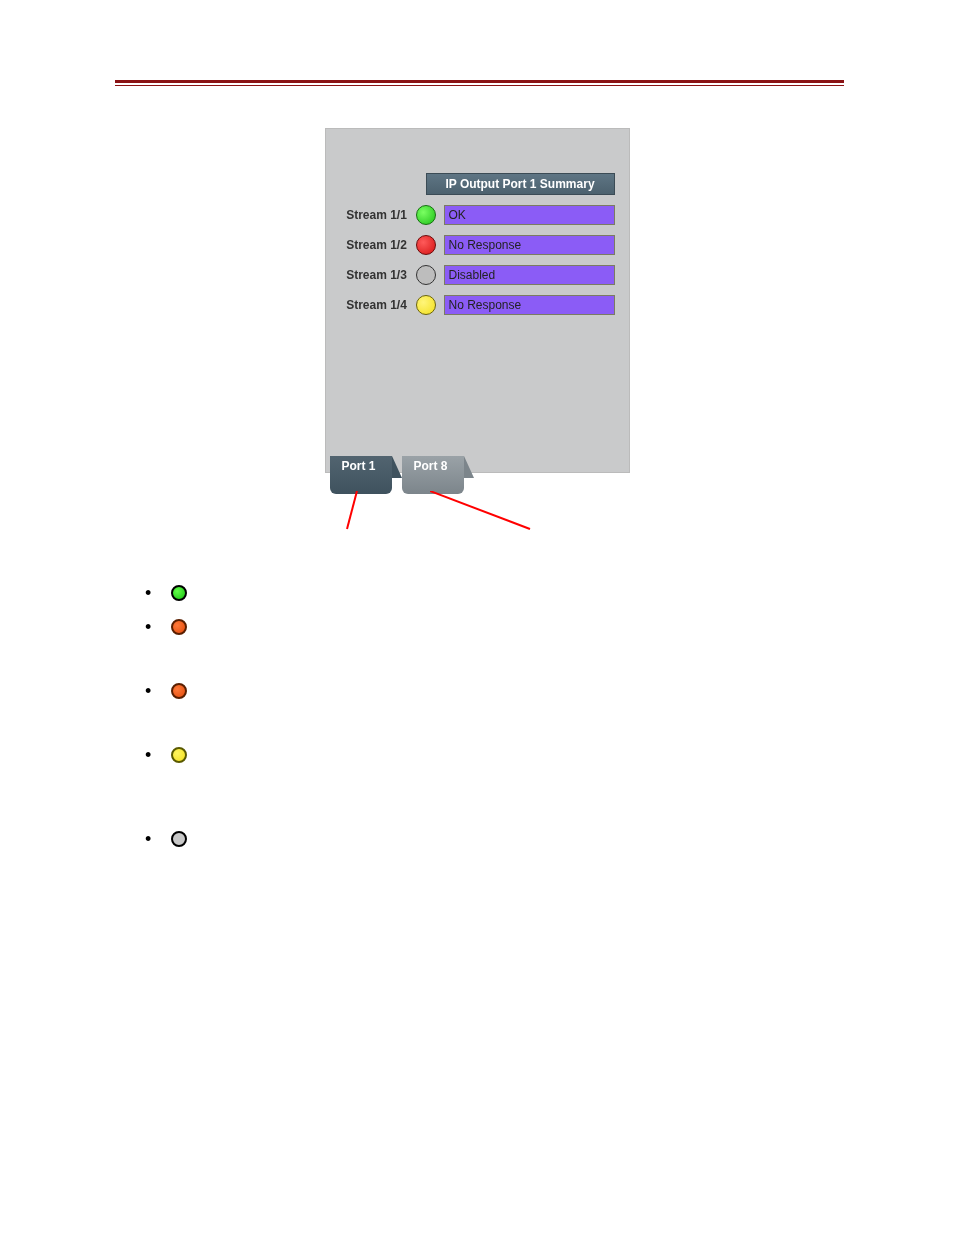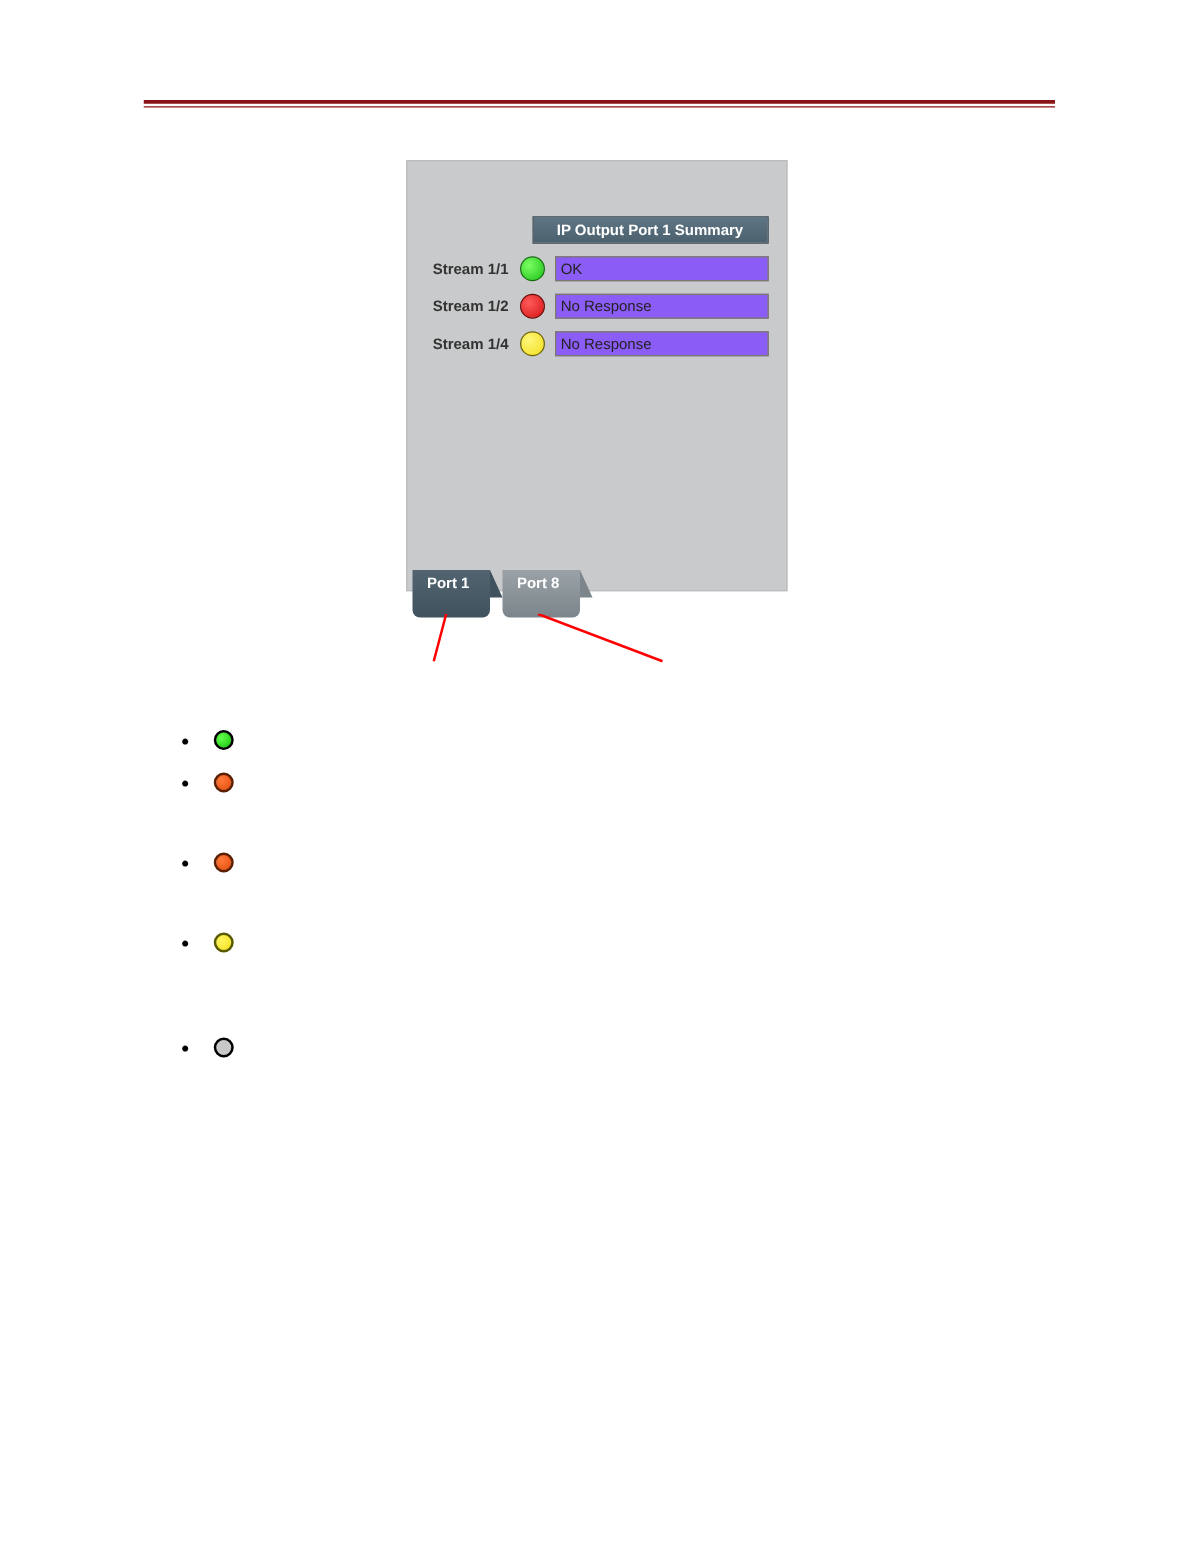--- a/index.html
+++ b/index.html
@@ -166,20 +166,25 @@
         <div class="status-dot dot-green"></div>
         <div class="status-text">OK</div>
       </div>
 
       <div class="stream-row">
         <div class="stream-label">Stream 1/2</div>
         <div class="status-dot dot-red"></div>
         <div class="status-text">No Response</div>
       </div>
 
+      <div class="stream-row">
+        <div class="stream-label">Stream 1/3</div>
+        <div class="status-dot dot-gray"></div>
+        <div class="status-text">Disabled</div>
+      </div>
 
       <div class="stream-row">
         <div class="stream-label">Stream 1/4</div>
         <div class="status-dot dot-yellow"></div>
         <div class="status-text">No Response</div>
       </div>
     </div>
 
     <div class="tabs">
       <div class="tab tab-active">

